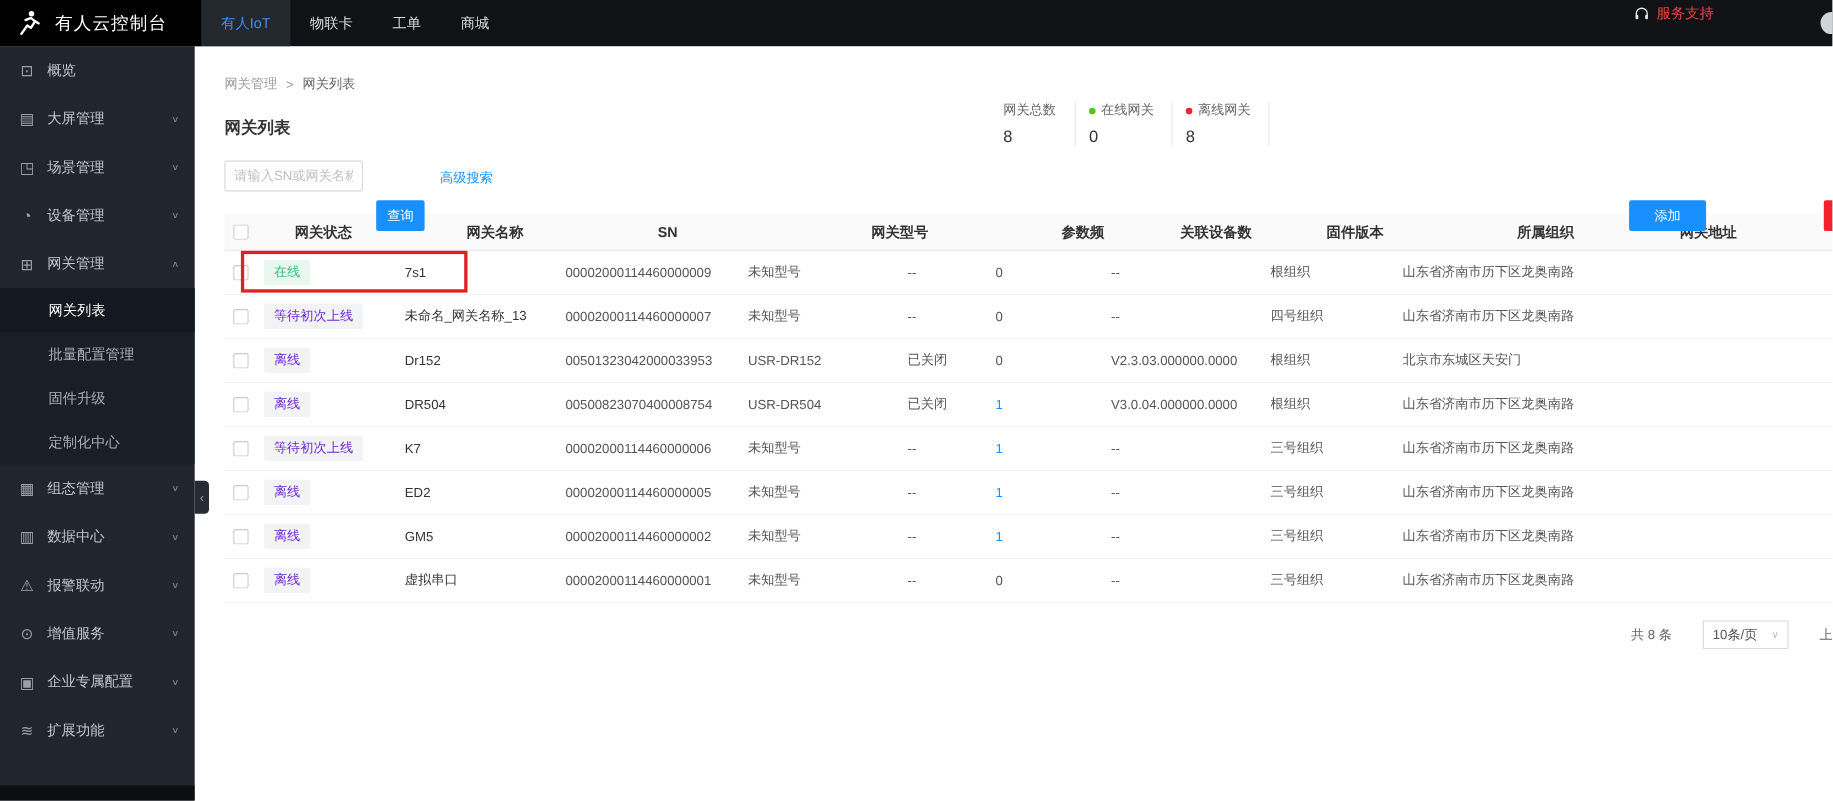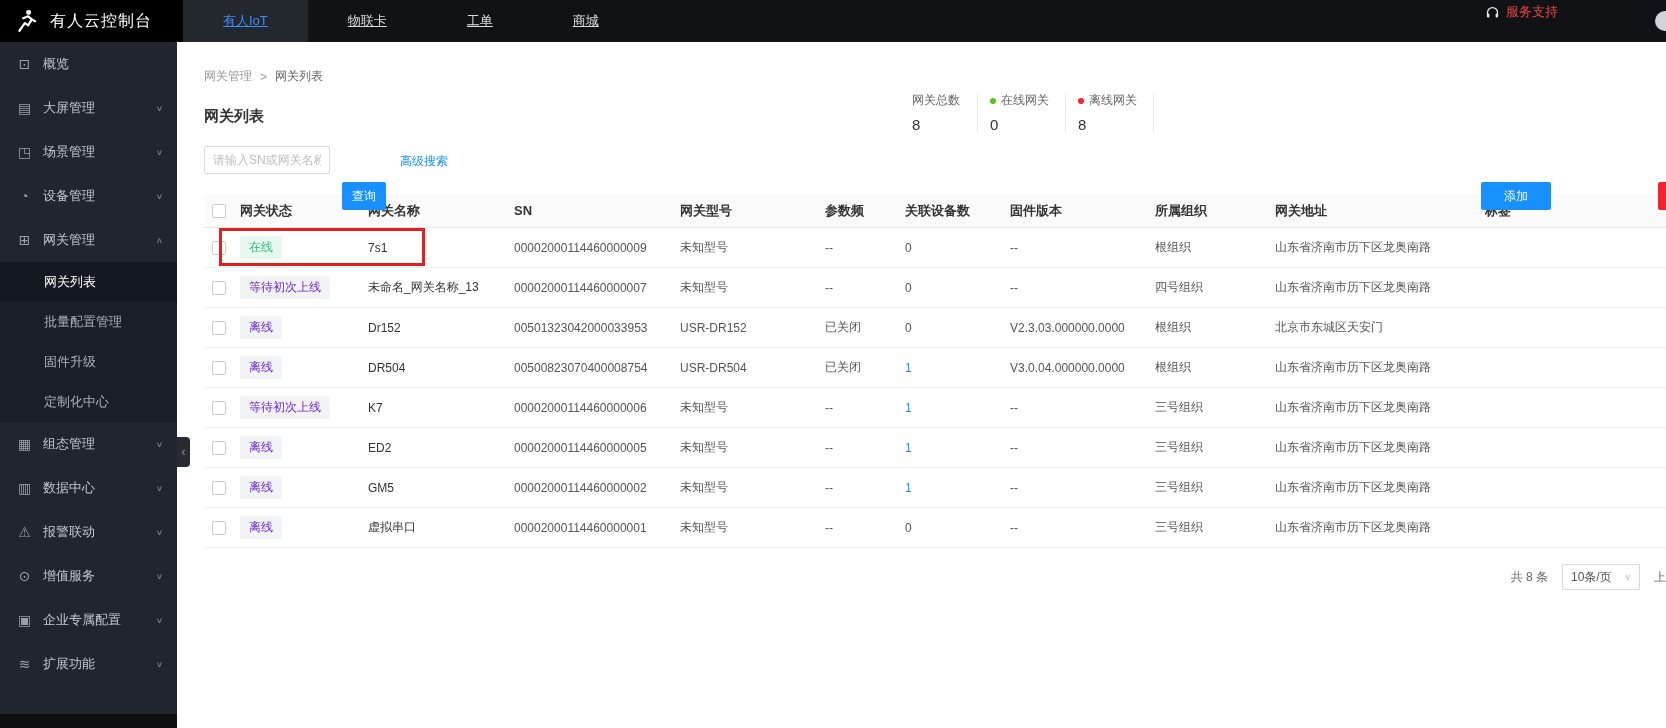--- a/index.html
+++ b/index.html
@@ -6,21 +6,21 @@
   html,body { margin:0; padding:0; }
   body {
     width:1666px; height:728px; overflow:hidden; position:relative;
     background:#fff; font-family:"Liberation Sans","DejaVu Sans",sans-serif;
   }
   
   .topbar { position:absolute; left:0; top:0; width:1666px; height:42px; background:#111215; display:flex; align-items:center; z-index:10; }
   .logo-wrap { width:183px; height:42px; background:#000; display:flex; align-items:center; gap:10px; padding-left:14px; flex:0 0 auto; }
   .logo-title { color:#fff; font-size:16px; letter-spacing:1px; white-space:nowrap; }
   .topbar-tabs { display:flex; height:42px; }
-  .top-tab { padding:0 40px; display:flex; align-items:center; font-size:13px; color:#dcdcdc; cursor:pointer; white-space:nowrap;text-decoration:underline; }
+  .top-tab { padding:0 18px; display:flex; align-items:center; font-size:13px; color:#dcdcdc; cursor:pointer; white-space:nowrap; }
   .top-tab.active { background:#23272e; color:#3d8df5; }
   .topbar-right { position:absolute; right:108px; top:0; height:24px; display:flex; align-items:center; gap:6px; font-size:13px; color:#ef4444; }
   .topbar-avatar { position:absolute; right:-9px; top:11px; width:20px; height:20px; border-radius:50%; background:#cfd3da; }
   
   .sidebar { position:absolute; left:0; top:42px; bottom:0; width:177px; background:#21252e; overflow:hidden; z-index:5; }
   .side-item { height:44px; display:flex; align-items:center; padding:0 14px 0 16px; color:#c2c6cd; font-size:13px; gap:10px; cursor:pointer; white-space:nowrap; }
   .side-item .icon { width:17px; font-size:14px; color:#9aa0a9; text-align:center; flex:0 0 auto; }
   .side-item .chev { margin-left:auto; font-size:10px; color:#7d838d; transform:scaleY(.8); }
   .submenu { background:#1a1e26; }
   .sub-item { height:40px; display:flex; align-items:center; padding-left:44px; color:#aab0b9; font-size:13px; cursor:pointer; }
@@ -42,32 +42,32 @@
   .search-input { position:absolute; left:0; top:0; width:126px; height:28px; border:1px solid #d9d9d9; border-radius:2px; font-size:12px; padding:12px 8px; color:#333; outline:none; font-family:inherit; }
   .search-input::placeholder { color:#bfbfbf; }
   .btn { border:none; border-radius:2px; font-size:12px; color:#fff; cursor:pointer; font-family:inherit;margin-top:36px; }
   .btn-query { position:absolute; left:138px; top:0; width:44px; height:28px; background:#1890ff; }
   .adv-link { position:absolute; left:196px; top:7px; font-size:12px; color:#1890ff; cursor:pointer; }
   .btn-add { position:absolute; left:1277px; top:0; width:70px; height:28px; background:#1890ff; }
   .btn-del { position:absolute; left:1454px; top:0; width:70px; height:28px; background:#f5222d; text-align:left; padding-left:10px; }
   
   .table { margin-top:20px; width:1462px; }
   .thead, .trow { display:grid; grid-template-columns:36px 128px 146px 166px 145px 80px 105px 145px 120px 210px 1fr; align-items:center; }
-  .thead { height:34px; background:#fafafa; border-bottom:1px solid #e8e8e8; font-weight:bold; font-size:13px; color:#333; }
+  .thead { height:34px; background:#fafafa; border-bottom:1px solid #e8e8e8; font-weight:bold; font-size:13px; color:#333;gap:28px; }
   .trow { height:40px; border-bottom:1px solid #f0f0f0; font-size:12px; color:#555; }
   .cell { white-space:nowrap; overflow:hidden; text-overflow:ellipsis; padding-right:6px; }
   .cell-check { padding-left:8px; }
   .cell-name { color:#333; }
   .checkbox { width:14px; height:14px; border:1px solid #ccc; border-radius:2px; background:#fff; cursor:pointer; }
   .badge { display:inline-block; padding:3px 9px; font-size:12px; border-radius:2px; }
   .badge.online { background:#e8f8ee; color:#2fbe7d; }
   .badge.waiting, .badge.offline { background:#f2f3f5; color:#6d28d9; }
   .link { color:#1890ff; cursor:pointer; }
   
-  .pagination { margin-top:16px; width:1462px; display:flex; align-items:center; justify-content:flex-end; font-size:12px; color:#666; gap:14px;text-align:center; }
+  .pagination { margin-top:16px; width:1462px; display:flex; align-items:center; justify-content:flex-end; font-size:12px; color:#666; gap:28px;text-align:center; }
   .page-size { width:78px; height:26px; border:1px solid #d9d9d9; border-radius:1px; display:flex; align-items:center; justify-content:space-between; padding:0 8px; color:#555; cursor:pointer; }
   .page-size .chev-down { font-size:9px; color:#bbb; }
   .prev-label { margin-right:-12px; white-space:nowrap; cursor:pointer; }
   
   .annotation-box { position:absolute; left:219px; top:228px; width:206px; height:38px; border:3px solid #e21f1f; z-index:20; pointer-events:none; }
 </style>
 </head>
 <body>
 
 <div class="topbar">

